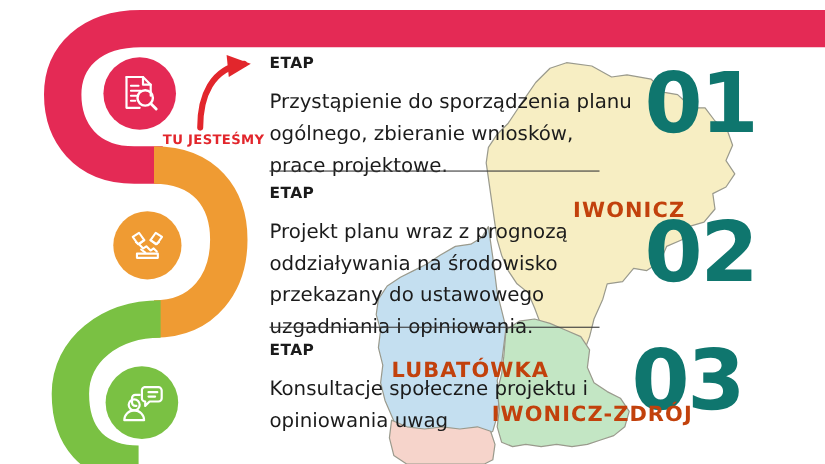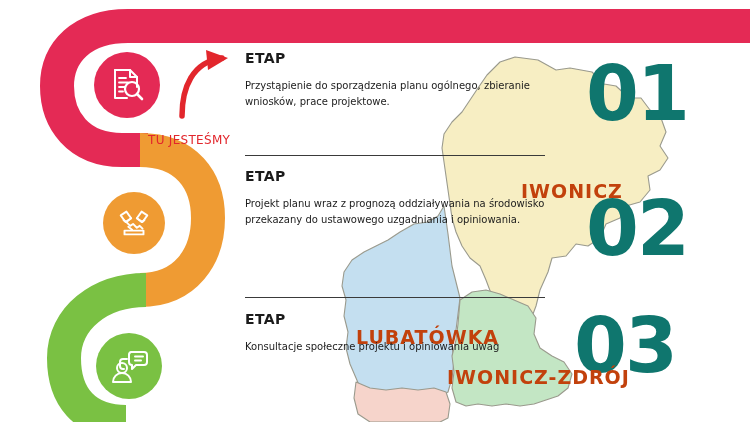--- a/index.html
+++ b/index.html
@@ -59,21 +59,21 @@
   .stage-title{
     font-family:"DejaVu Sans", sans-serif;
     font-size:14px;
     font-weight:bold;
     color:#1b1b1b;
     letter-spacing:0.4px;
     margin:0 0 12px 0;
   }
   .stage-desc{
     font-family:"DejaVu Sans", sans-serif;
-    font-size:10px;
+    font-size:18px;
     line-height:1.62;
     color:#1b1b1b;
     margin:0;
   }
 
   .divider{
     position:absolute;
     left:245px;
     width:300px;
     height:0;
@@ -93,26 +93,25 @@
   }
   #badge-1{left:94px;top:52px;width:66px;height:66px;background:#e42a55;}
   #badge-2{left:103px;top:192px;width:62px;height:62px;background:#ef9b33;}
   #badge-3{left:96px;top:333px;width:66px;height:66px;background:#7ac143;}
 
   
   #here-label{
     position:absolute;
     left:148px;top:120px;
     font-family:"DejaVu Sans", sans-serif;
-    font-weight:normal;
+    font-weight:bold;
     font-size:12px;
     letter-spacing:0.3px;
     color:#e2262c;
     white-space:nowrap;
-    margin-top:13px;
   }
   #here-arrow{position:absolute;left:176px;top:48px;width:62px;height:72px;}
 
   
 </style>
 </head>
 <body>
 
 <div id="stage">
 

